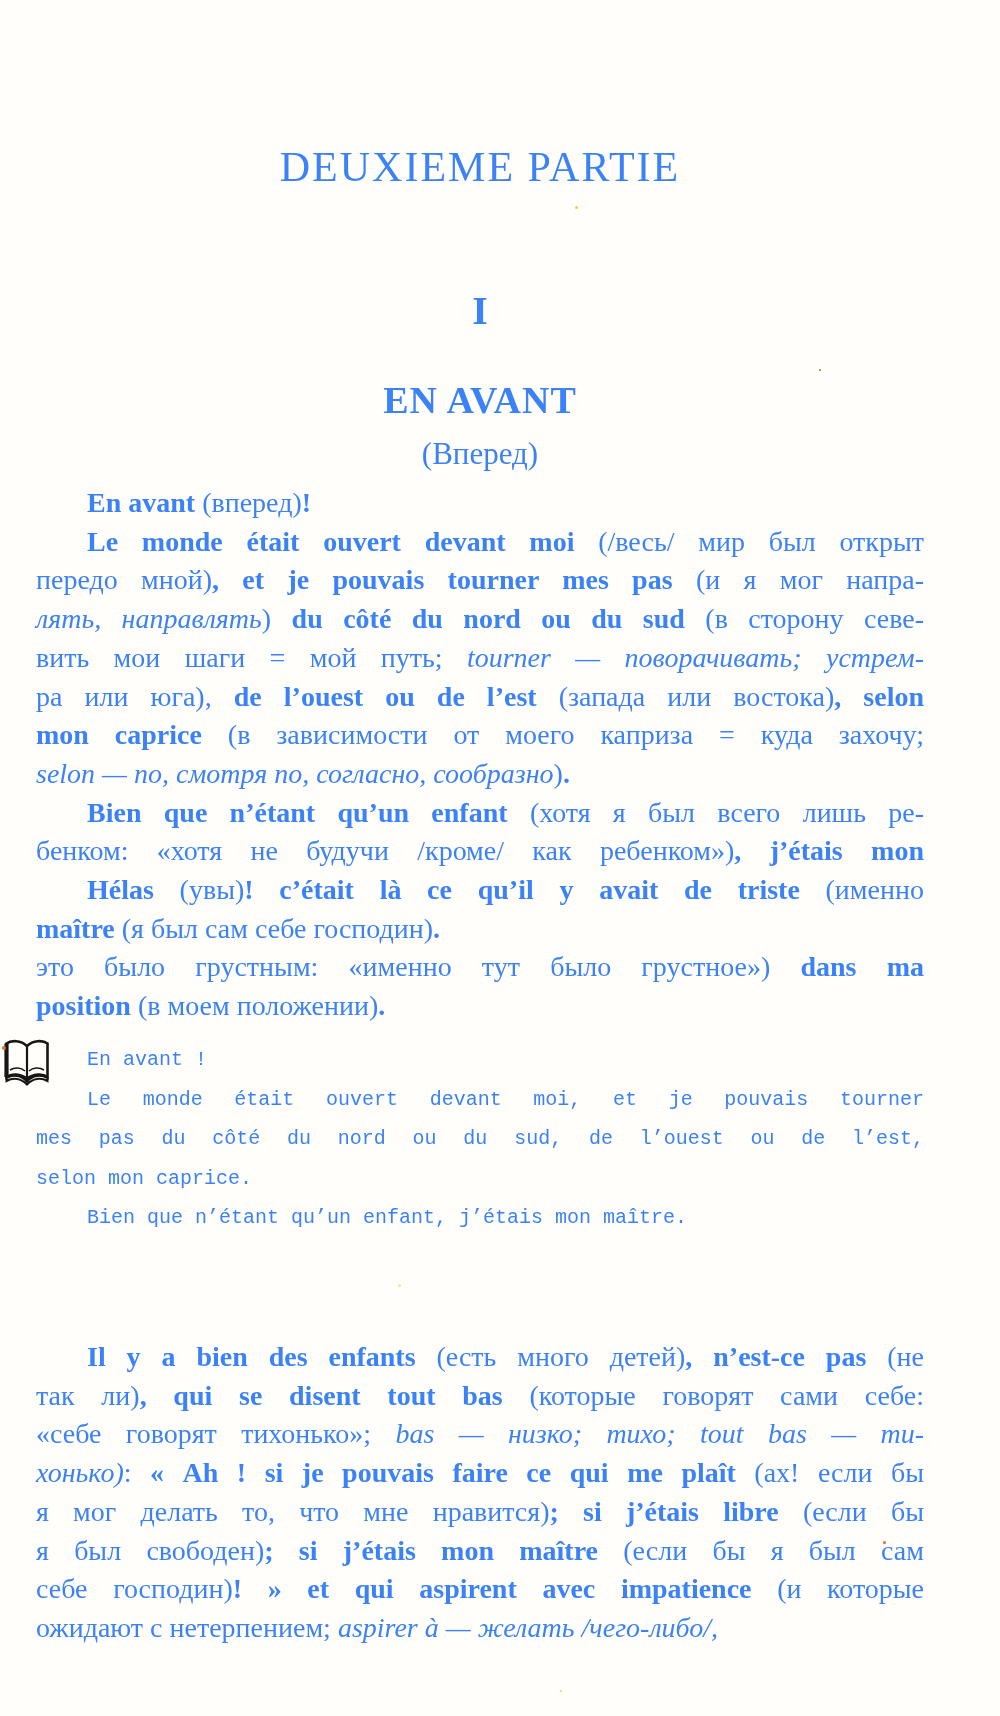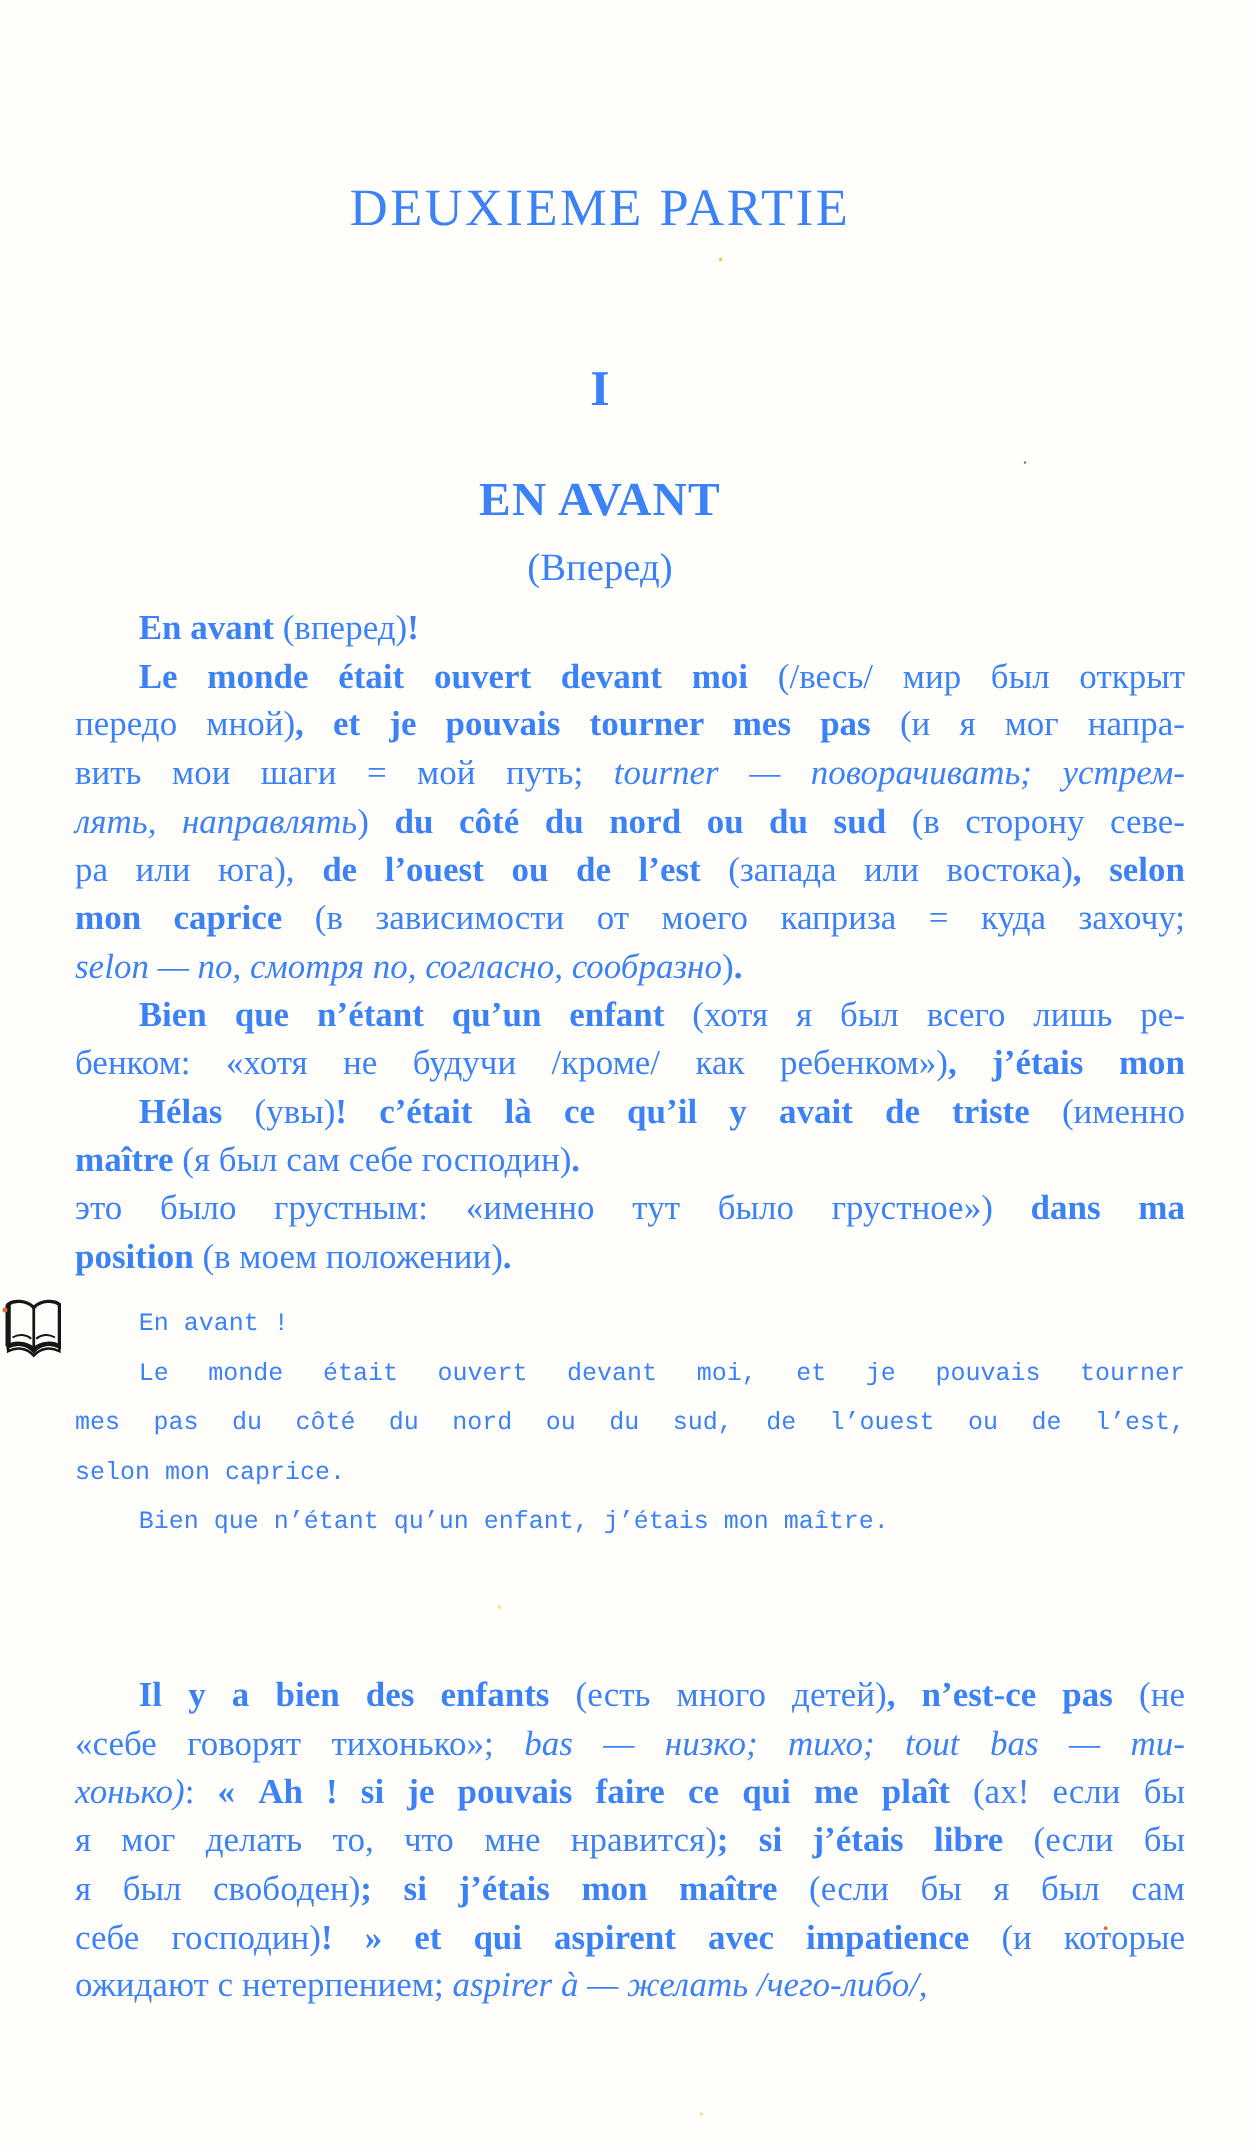--- a/index.html
+++ b/index.html
@@ -12,21 +12,21 @@
     overflow:hidden;
   }
   
   .heading-wrap { position:absolute; left:0; width:960px; text-align:center; }
   #part-title    { top:143px; font-family:"Liberation Serif","DejaVu Serif",serif; font-size:42px; letter-spacing:2px; font-weight:normal; }
   #chapter-num   { top:287px; font-family:"Liberation Serif","DejaVu Serif",serif; font-size:40px; font-weight:bold; }
   #chapter-title { top:378px; font-family:"Liberation Serif","DejaVu Serif",serif; font-size:38px; font-weight:bold; letter-spacing:1px; }
   #chapter-sub   { top:436px; font-family:"Liberation Serif","DejaVu Serif",serif; font-size:31px; font-weight:normal; }
 
   
-  .textblock { position:absolute; left:60px; width:888px; }
+  .textblock { position:absolute; left:36px; width:888px; }
   .serifblock { font-family:"Liberation Serif","DejaVu Serif",serif; font-size:28px; line-height:38.7px; }
   .sansblock  { font-family:Liberation Mono, monospace; font-size:20px; line-height:39.5px; }
   #interlinear-1 { top:484px; }
   #plain-french  { top:1040px; }
   #interlinear-2 { top:1322px;margin-top:16px; }
 
   .line { text-align:justify; white-space:normal; }
   .line.just { text-align-last:justify; }
   .line.left { text-align:left; text-align-last:left; }
   .line.indent { text-indent:51px; }
@@ -47,22 +47,22 @@
 
   <div class="heading-wrap" id="part-title">DEUXIEME PARTIE</div>
   <div class="heading-wrap" id="chapter-num">I</div>
   <div class="heading-wrap" id="chapter-title">EN AVANT</div>
   <div class="heading-wrap" id="chapter-sub">(Вперед)</div>
 
   <div class="textblock serifblock" id="interlinear-1">
       <div class="line left indent"><span class="b">En avant </span><span class="r">(вперед)</span><span class="b">!</span></div>
       <div class="line just indent"><span class="b">Le monde était ouvert devant moi </span><span class="r">(/весь/ мир был открыт</span></div>
       <div class="line just"><span class="r">передо мной)</span><span class="b">, et je pouvais tourner mes pas </span><span class="r">(и я мог напра-</span></div>
+      <div class="line just"><span class="i">лять, направлять</span><span class="r">) </span><span class="b">du côté du nord ou du sud </span><span class="r">(в сторону севе-</span></div>
       <div class="line just"><span class="r">вить мои шаги = мой путь; </span><span class="i">tourner — поворачивать; устрем-</span></div>
-      <div class="line just"><span class="i">лять, направлять</span><span class="r">) </span><span class="b">du côté du nord ou du sud </span><span class="r">(в сторону севе-</span></div>
       <div class="line just"><span class="r">ра или юга), </span><span class="b">de l’ouest ou de l’est </span><span class="r">(запада или востока)</span><span class="b">, selon</span></div>
       <div class="line just"><span class="b">mon caprice </span><span class="r">(в зависимости от моего каприза = куда захочу;</span></div>
       <div class="line left"><span class="i">selon — по, смотря по, согласно, сообразно</span><span class="r">)</span><span class="b">.</span></div>
       <div class="line just indent"><span class="b">Bien que n’étant qu’un enfant </span><span class="r">(хотя я был всего лишь ре-</span></div>
       <div class="line just"><span class="r">бенком: «хотя не будучи /кроме/ как ребенком»)</span><span class="b">, j’étais mon</span></div>
       <div class="line just indent"><span class="b">Hélas </span><span class="r">(увы)</span><span class="b">! c’était là ce qu’il y avait de triste </span><span class="r">(именно</span></div>
       <div class="line left"><span class="b">maître </span><span class="r">(я был сам себе господин)</span><span class="b">.</span></div>
       <div class="line just"><span class="r">это было грустным: «именно тут было грустное») </span><span class="b">dans ma</span></div>
       <div class="line left"><span class="b">position </span><span class="r">(в моем положении)</span><span class="b">.</span></div>
     </div>
@@ -78,20 +78,21 @@
   <div class="textblock sansblock" id="plain-french">
       <div class="line left indent"><span class="r">En avant !</span></div>
       <div class="line just indent"><span class="r">Le monde était ouvert devant moi, et je pouvais tourner</span></div>
       <div class="line just"><span class="r">mes pas du côté du nord ou du sud, de l’ouest ou de l’est,</span></div>
       <div class="line left"><span class="r">selon mon caprice.</span></div>
       <div class="line left indent"><span class="r">Bien que n’étant qu’un enfant, j’étais mon maître.</span></div>
     </div>
 
   <div class="textblock serifblock" id="interlinear-2">
       <div class="line just indent"><span class="b">Il y a bien des enfants </span><span class="r">(есть много детей)</span><span class="b">, n’est-ce pas </span><span class="r">(не</span></div>
+      <div class="line just"><span class="r">так ли)</span><span class="b">, qui se disent tout bas </span><span class="r">(которые говорят сами себе:</span></div>
       <div class="line just"><span class="r">«себе говорят тихонько»; </span><span class="i">bas — низко; тихо; tout bas — ти-</span></div>
       <div class="line just"><span class="i">хонько)</span><span class="r">: </span><span class="b">« Ah ! si je pouvais faire ce qui me plaît </span><span class="r">(ах! если бы</span></div>
       <div class="line just"><span class="r">я мог делать то, что мне нравится)</span><span class="b">; si j’étais libre </span><span class="r">(если бы</span></div>
       <div class="line just"><span class="r">я был свободен)</span><span class="b">; si j’étais mon maître </span><span class="r">(если бы я был сам</span></div>
       <div class="line just"><span class="r">себе господин)</span><span class="b">! » et qui aspirent avec impatience </span><span class="r">(и которые</span></div>
       <div class="line left"><span class="r">ожидают с нетерпением; </span><span class="i">aspirer à — желать /чего-либо/,</span></div>
     </div>
 
 <div class="speck" style="left: 575px; top: 206px; width: 3px; height: 3px; background: rgb(233, 210, 74);"></div>
     <div class="speck" style="left: 819px; top: 369px; width: 2px; height: 2px; background: rgb(138, 122, 66);"></div>

